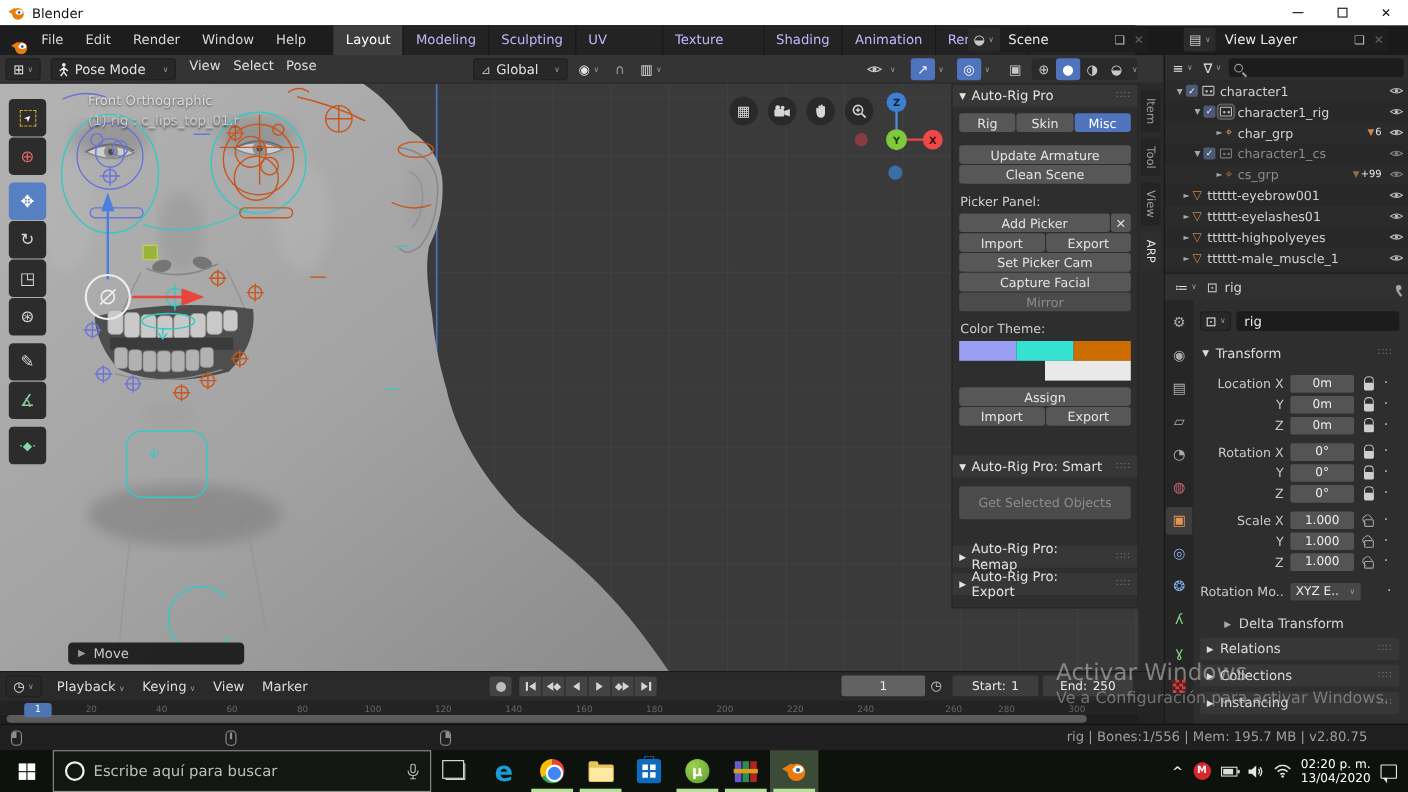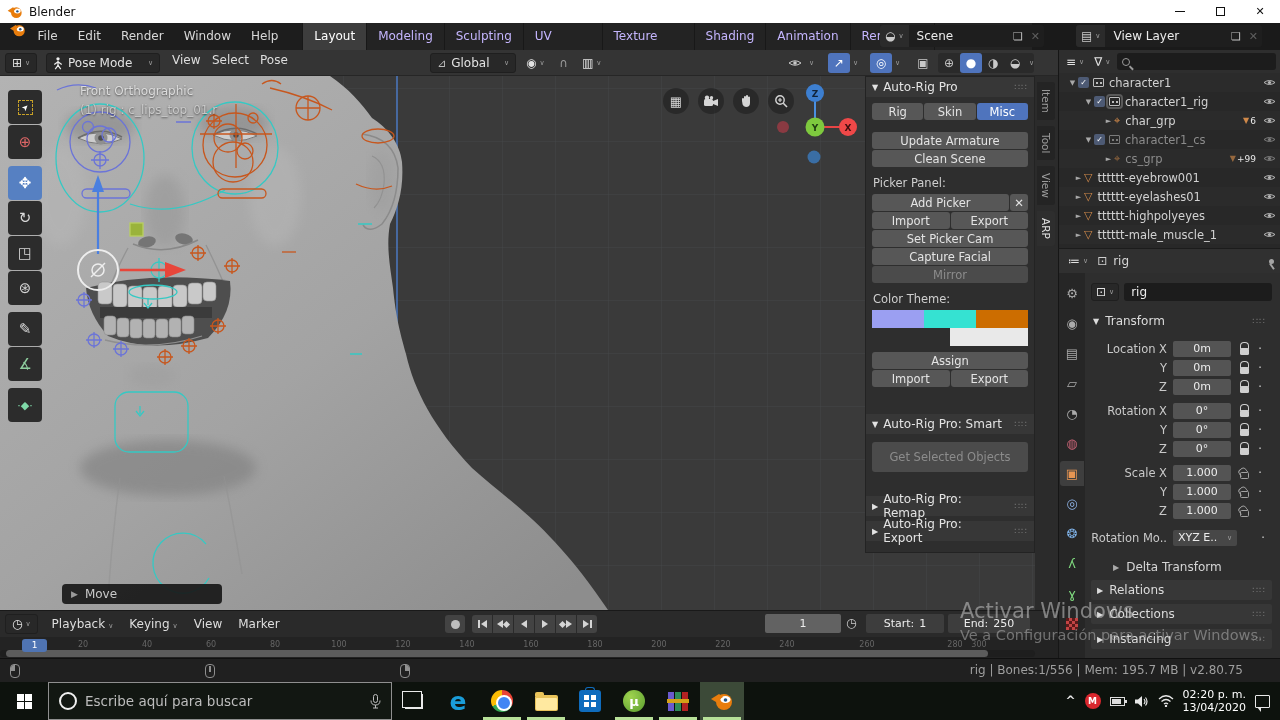--- a/index.html
+++ b/index.html
@@ -12,21 +12,21 @@
 .grip{color:#777;font-size:9px;letter-spacing:1px}
 
 
 #titlebar{left:0;top:0;width:1280px;height:23px;background:#fff;color:#111;display:flex;align-items:center}
 #titlebar .t{font-size:12px;margin-left:6px;color:#111}
 .wbtn{width:40px;height:23px;display:flex;align-items:center;justify-content:center;color:#111;font-size:11px}
 .maxsq{width:9px;height:9px;border:1px solid #111;position:relative}
 .minbar{width:10px;height:1px;background:#111}
 
 
-#menubar{left:0;top:23px;width:1032px;height:27px;background:#1d1d1d;display:flex;align-items:flex-start;position:absolute}
+#menubar{left:0;top:23px;width:1032px;height:27px;background:#1d1d1d;display:flex;align-items:flex-end;position:absolute}
 .menu{padding:0 10px;color:#d8d8d8;height:27px;line-height:27px}
 .wtab{padding:0 11px;height:27px;line-height:27px;color:#c4b5fd;background:#232323;border-left:1px solid #181818}
 .wtab.active{background:#3d3d3d;color:#fff}
 .selgrp{position:absolute;top:2px;height:22px;display:flex;align-items:center;background:#1e1e1e;border-radius:3px;overflow:hidden}
 .selbtn{height:22px;padding:0 5px;background:#2b2b2b;display:flex;align-items:center;color:#c9c9c9}
 .selfield{padding:0 8px;color:#ececec}
 .icox{color:#bdbdbd;padding:0 4px;font-size:11px}
 .icoxd{color:#5f5f5f;padding:0 4px;font-size:11px}
 
 
@@ -886,21 +886,21 @@
         <span style="left: 264px;">80</span>
         <span style="left: 328px;">100</span>
         <span style="left: 392px;">120</span>
         <span style="left: 456px;">140</span>
         <span style="left: 520px;">160</span>
         <span style="left: 584px;">180</span>
         <span style="left: 648px;">200</span>
         <span style="left: 712px;">220</span>
         <span style="left: 776px;">240</span>
         <span style="left: 840px; margin-left: 16px;">260</span>
-        <span style="left: 944px;">280</span>
+        <span style="left: 904px;">280</span>
         <span style="left: 968px;">300</span>
       </div>
     <div id="sbtrack"></div>
     <div id="sbbar"></div>
     <div id="playhead">1</div>
   </div>
 </div>
 
 <div id="statusbar">
   <span class="mouse m-l" style="left:10px">

